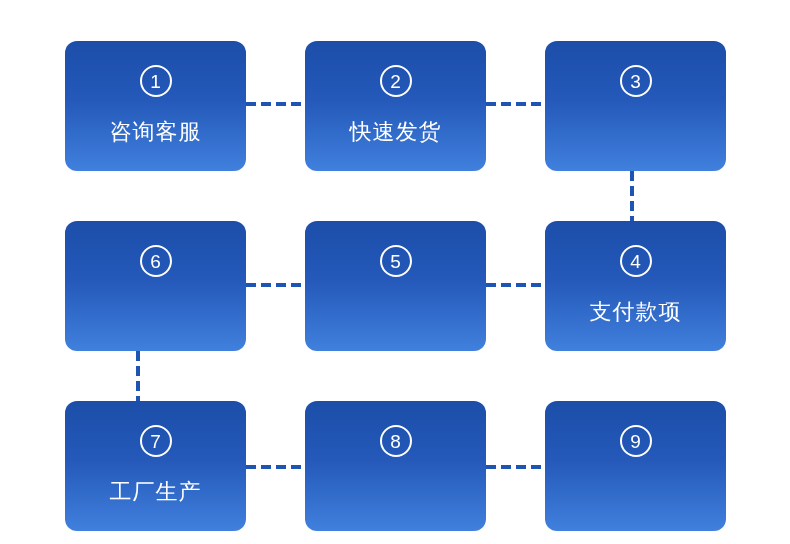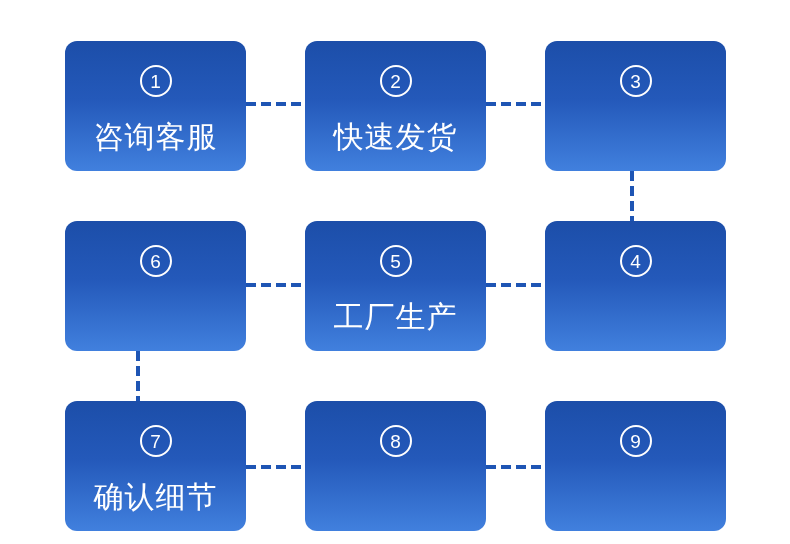--- a/index.html
+++ b/index.html
@@ -40,21 +40,21 @@
     align-items: center;
     justify-content: center;
     color: var(--text, #ffffff);
     font-size: 19px;
     font-weight: 400;
     line-height: 1;
   }
   .card-label {
     margin-top: 20px;
     color: var(--text, #ffffff);
-    font-size: 30px;
+    font-size: 22px;
     font-weight: 500;
     letter-spacing: 1px;
     white-space: nowrap;
   }
   
   .r1c1 { left: 65px;  top: 41px;  }
   .r1c2 { left: 305px; top: 41px;  }
   .r1c3 { left: 545px; top: 41px;  }
   .r2c1 { left: 65px;  top: 221px; }
   .r2c2 { left: 305px; top: 221px; }
@@ -115,34 +115,34 @@
   <div class="card r2c1">
     <span class="num-badge">
         <span>6</span>
       </span>
   </div>
 
   <div class="card r2c2">
     <span class="num-badge">
         <span>5</span>
       </span>
-    <span class="card-label">工厂生产</span>
   </div>
 
   <div class="card r2c3">
     <span class="num-badge">
         <span>4</span>
       </span>
+    <span class="card-label">支付款项</span>
   </div>
 
   <div class="card r3c1">
     <span class="num-badge">
         <span>7</span>
       </span>
-    <span class="card-label">确认细节</span>
+    <span class="card-label">工厂生产</span>
   </div>
 
   <div class="card r3c2">
     <span class="num-badge">
         <span>8</span>
       </span>
   </div>
 
   <div class="card r3c3">
     <span class="num-badge">

